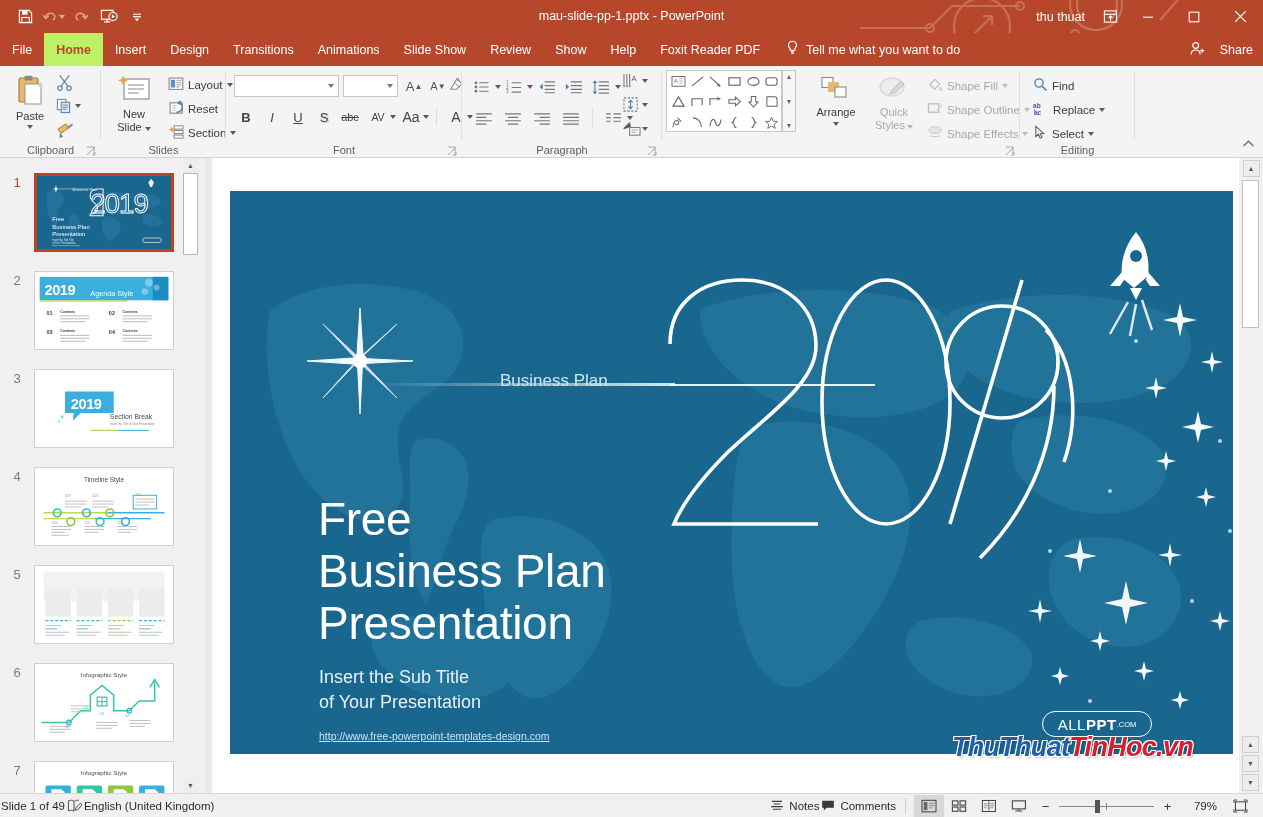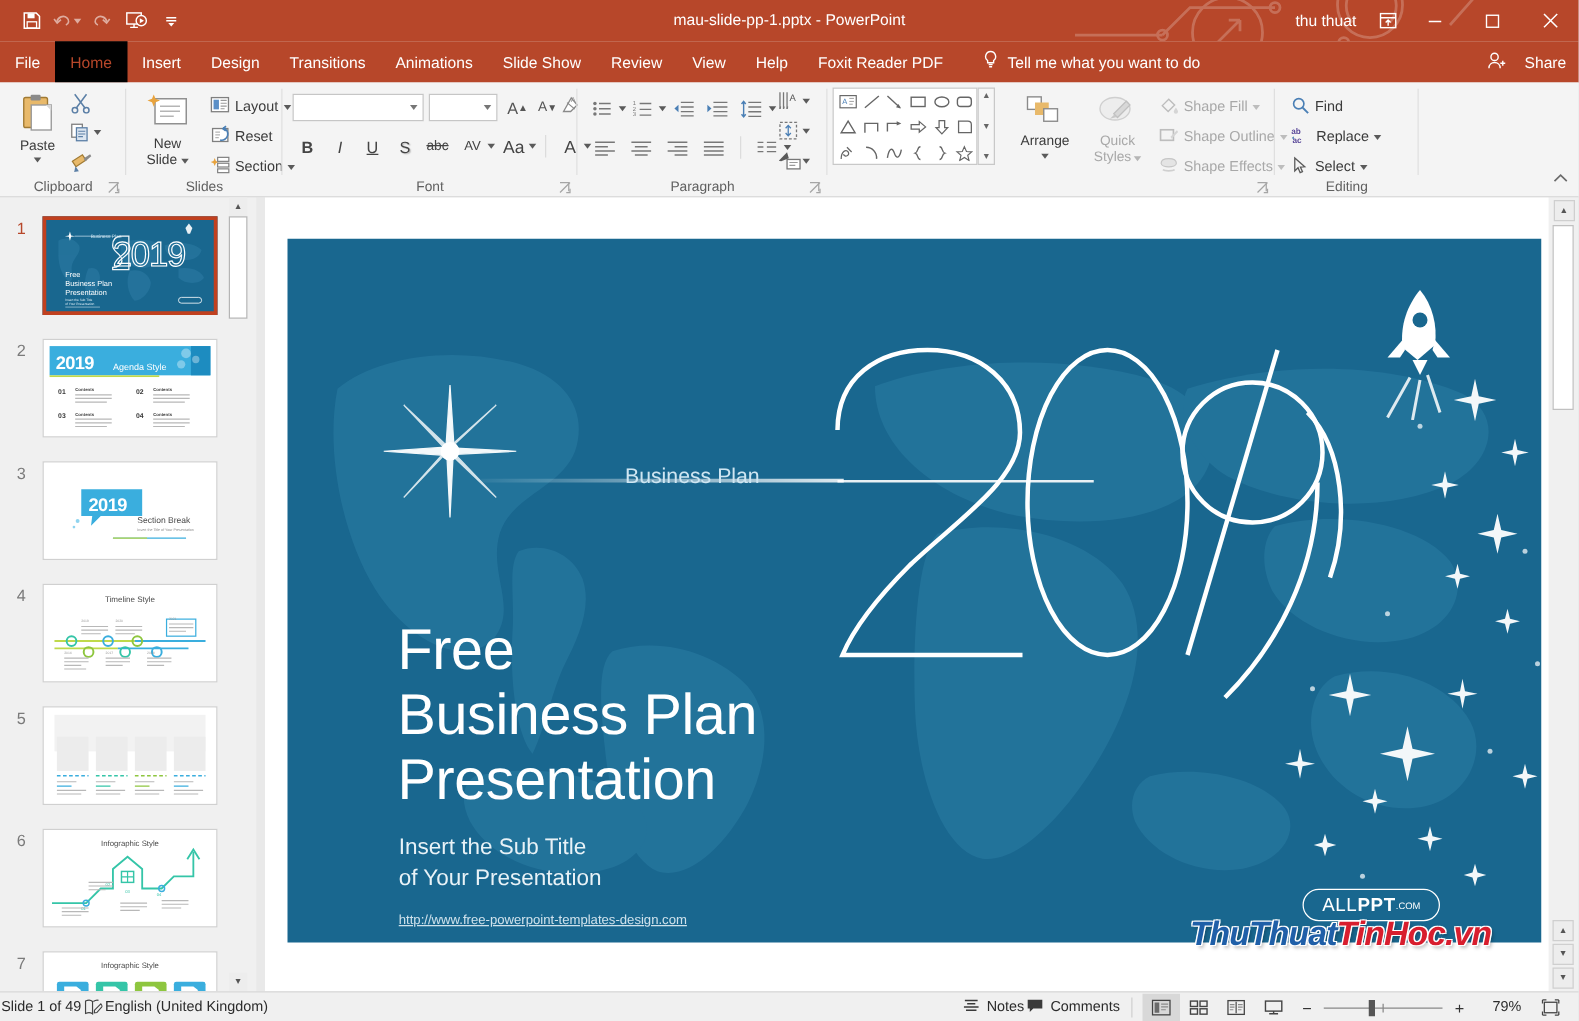--- a/index.html
+++ b/index.html
@@ -27,21 +27,21 @@
               line-height: 33px; text-align: center; color: #fff; font-size: 12.5px; }
   .tb-right { position: absolute; right: 0; top: 0; height: 33px; display: flex; align-items: center; }
   .tb-user { color: #fff; font-size: 12.5px; padding: 0 10px; white-space: nowrap; }
   .tb-icon-btn { width: 30px; height: 33px; display: flex; align-items: center; justify-content: center; color: #fff; }
   .win-btn { width: 46px; height: 33px; display: flex; align-items: center; justify-content: center; color: #fff; }
 
   
   .tabbar { position: absolute; left: 0; top: 33px; width: 1263px; height: 33px; background: #b7472a; }
   .tabs { position: absolute; left: 0; top: 0; height: 33px; display: flex; align-items: stretch; }
   .tab { display: flex; align-items: center; padding: 0 12px; color: #fff; font-size: 12.5px; white-space: nowrap; }
-  .tab.active { background: #000000; color: #b7472a; }
+  .tab.active { background: #bef264; color: #b7472a; font-weight: bold; }
   .tellme { position: absolute; left: 786px; top: 0; height: 33px; display: flex; align-items: center; gap: 7px;
             color: #fff; font-size: 12.5px; }
   .share { position: absolute; right: 10px; top: 0; height: 33px; display: flex; align-items: center; gap: 14px;
            color: #fff; font-size: 12.5px; }
 
   
   .ribbon { position: absolute; left: 0; top: 66px; width: 1263px; height: 92px;
             background: #f4f4f4; border-bottom: 1px solid #d4d4d4; }
   .rgroup { position: absolute; top: 0; height: 92px; }
   .rgroup .glabel { position: absolute; bottom: 2px; left: 0; width: 100%; text-align: center;
@@ -228,21 +228,21 @@
   <div class="tabbar">
     <div class="tabs">
       <div class="tab">File</div>
       <div class="tab active">Home</div>
       <div class="tab">Insert</div>
       <div class="tab">Design</div>
       <div class="tab">Transitions</div>
       <div class="tab">Animations</div>
       <div class="tab">Slide Show</div>
       <div class="tab">Review</div>
-      <div class="tab">View</div>
+      <div class="tab">Show</div>
       <div class="tab">Help</div>
       <div class="tab">Foxit Reader PDF</div>
     </div>
     <div class="tellme">
       <span>
         <svg width="13" height="16" viewBox="0 0 13 16">
             <path d="M6.5 1.2a4 4 0 0 0-2.4 7.2v1.8h4.8V8.4A4 4 0 0 0 6.5 1.2z" fill="none" stroke="#fff" stroke-width="1.1"></path>
             <path d="M4.9 11.6h3.2 M5.3 13.4h2.4" stroke="#fff" stroke-width="1.1"></path>
           </svg>
       </span>

